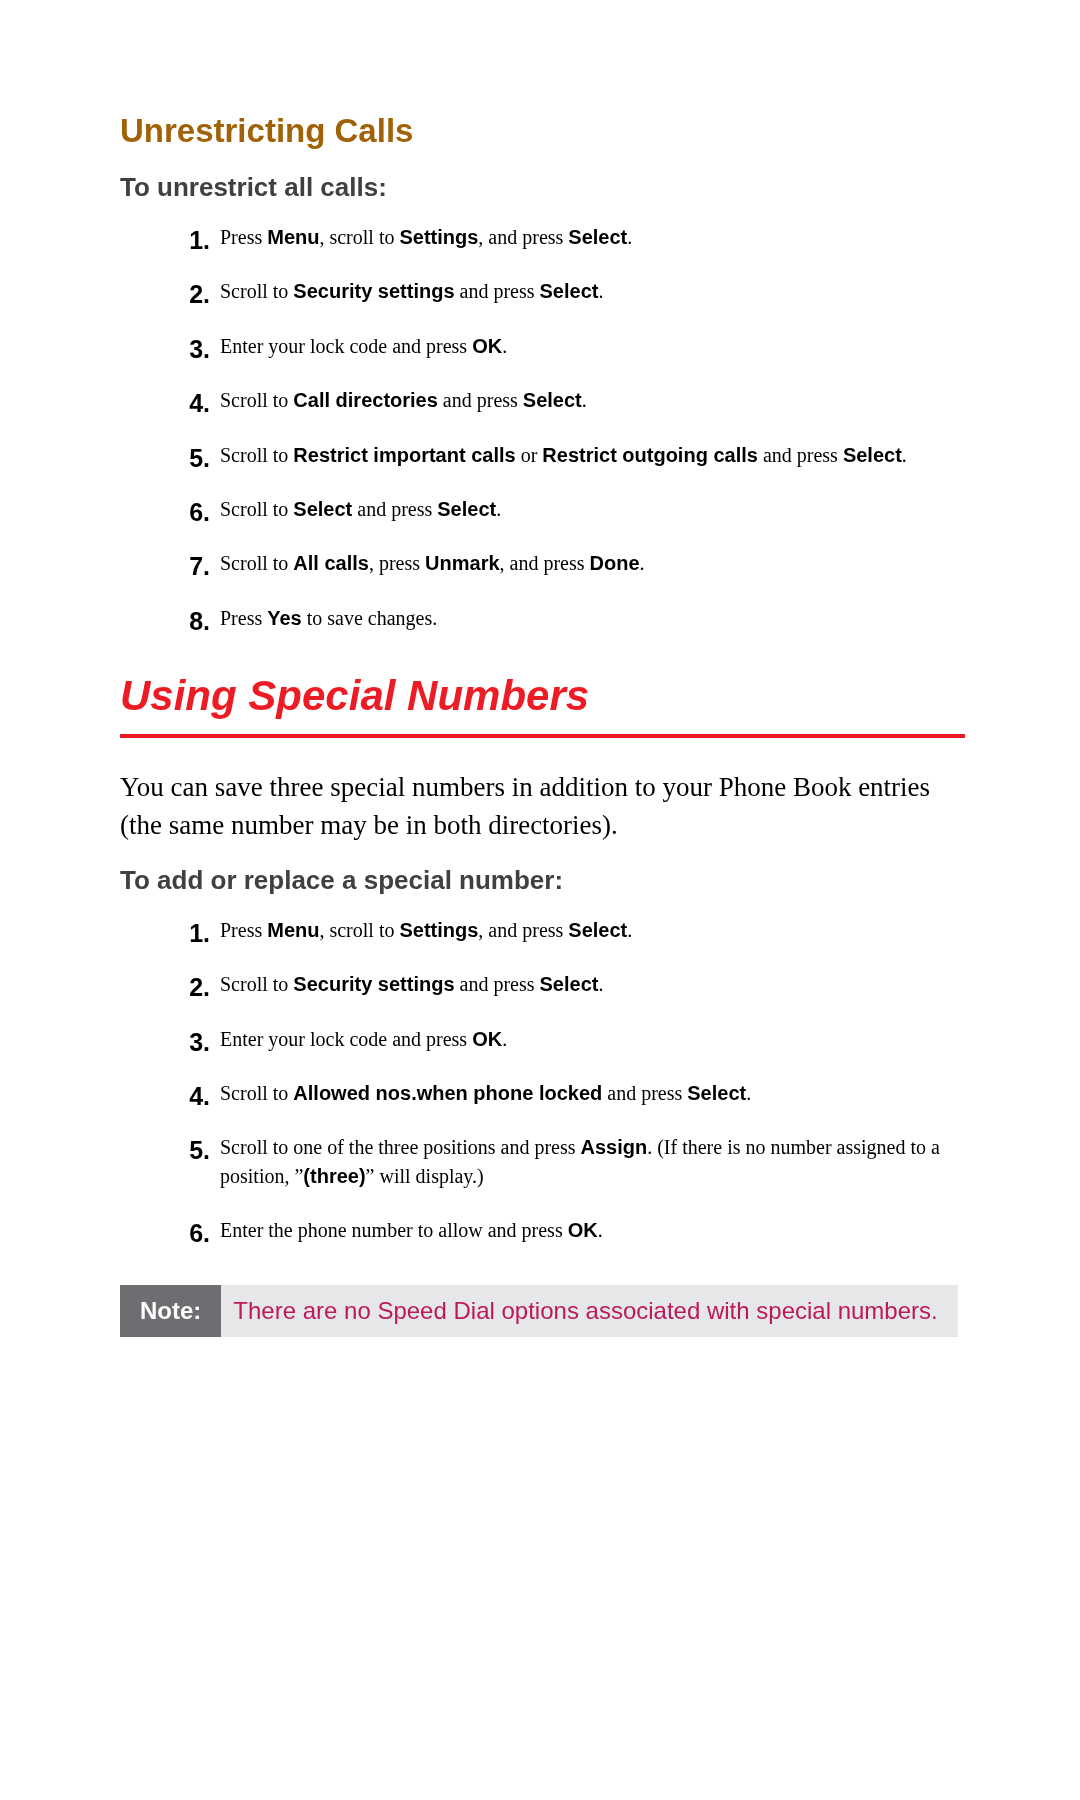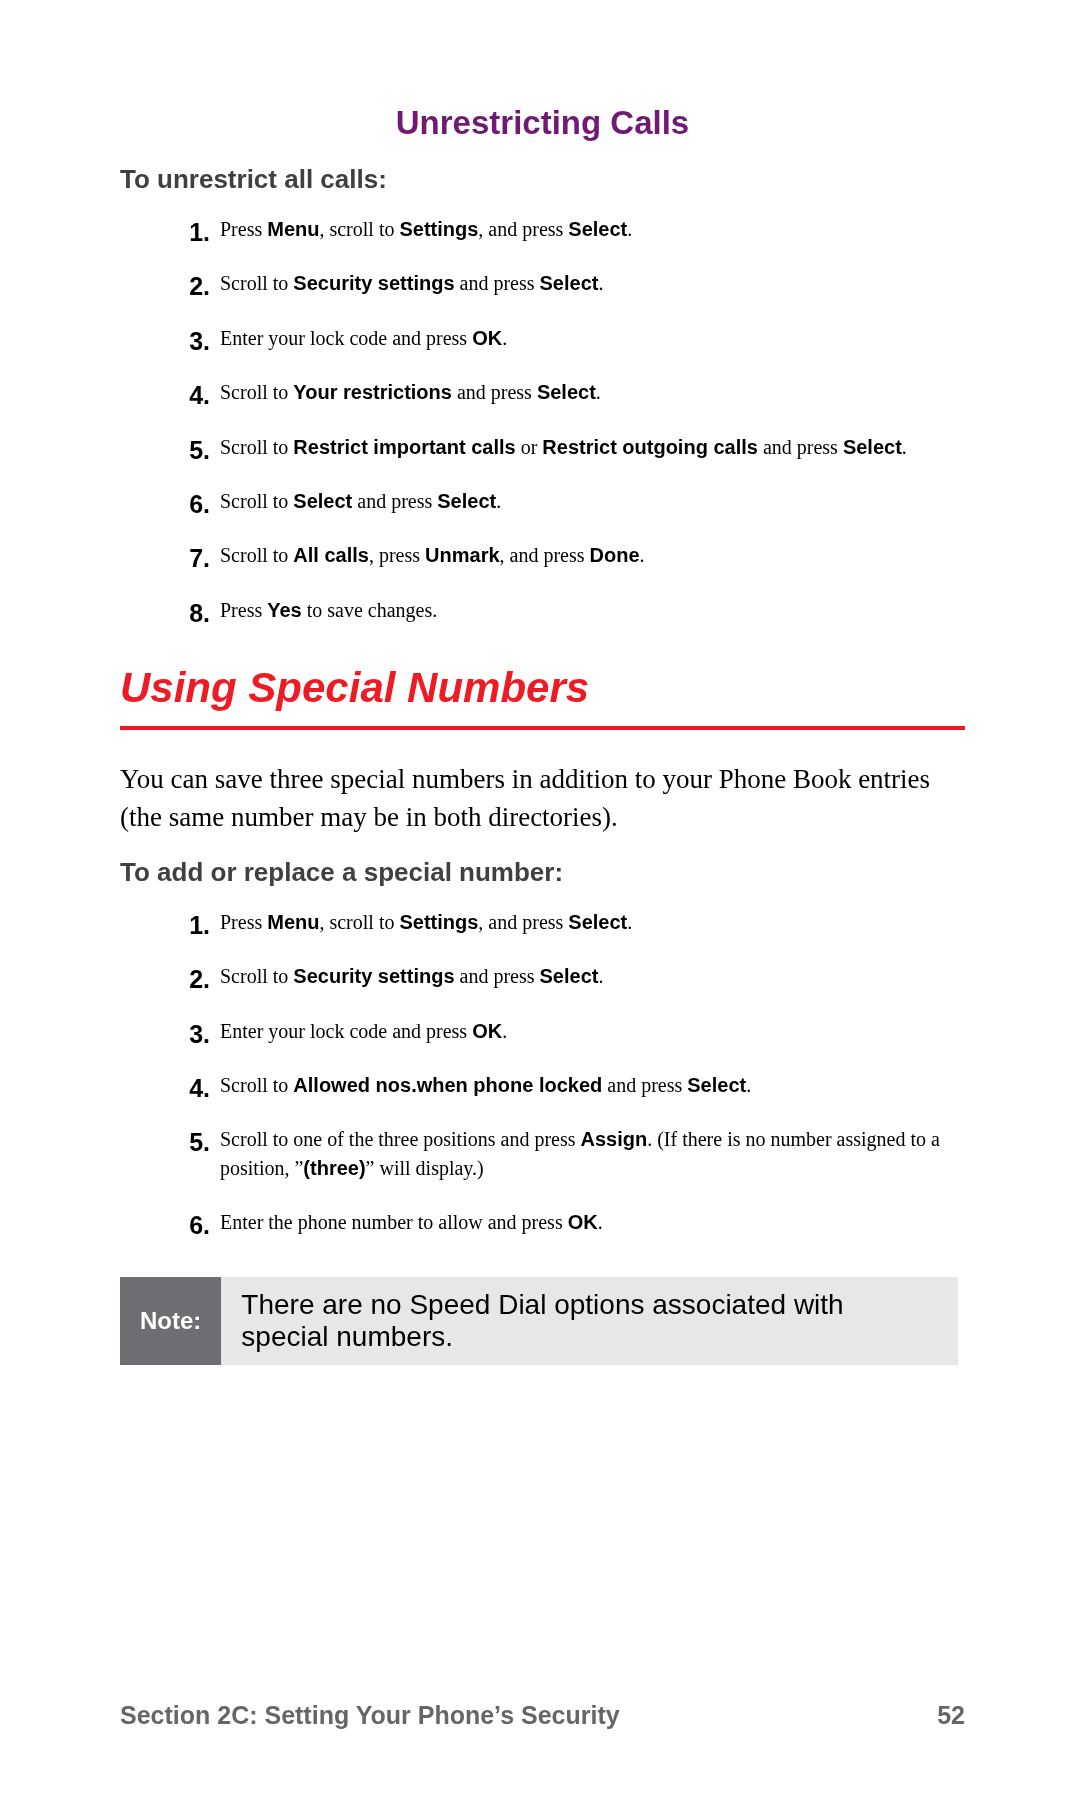--- a/index.html
+++ b/index.html
@@ -13,26 +13,25 @@
   }
   .page {
     position: relative;
     width: 1080px;
     height: 1800px;
     box-sizing: border-box;
     padding: 96px 115px 0 120px;
   }
 
   h2.section-heading {
-    margin: 8px 0 22px 0;
+    margin: 16px 0 22px 0;
     font-family: "Helvetica Neue", Helvetica, Arial, sans-serif;
     font-weight: 700;
     font-size: 33px;
-    color: #701a75;
-    text-align: center;
+    color: #a16207;
   }
   p.lead {
     margin: 0 0 20px 0;
     font-family: "Helvetica Neue", Helvetica, Arial, sans-serif;
     font-weight: 700;
     font-size: 26px;
     color: #404040;
   }
   ol.steps {
     margin: 0 0 40px 0;
@@ -89,23 +88,23 @@
     background: #6d6e71;
     color: #ffffff;
     font-weight: 700;
     font-size: 24px;
     padding: 12px 20px;
     display: flex;
     align-items: center;
   }
   .note-body {
     background: #e6e7e8;
-    color: #000000;
-    font-size: 28px;
-    padding: 12px 20px;
+    color: #be185d;
+    font-size: 24px;
+    padding: 12px 12px;
     flex: 1;
     display: flex;
     align-items: center;
   }
   .footer {
     position: absolute;
     left: 120px;
     bottom: 70px;
     right: 115px;
     font-family: "Helvetica Neue", Helvetica, Arial, sans-serif;
@@ -129,21 +128,21 @@
     <li>
       <span>Press </span><span class="bold-sans">Menu</span><span>, scroll to </span><span class="bold-sans">Settings</span><span>, and press </span><span class="bold-sans">Select</span><span>.</span>
     </li>
     <li>
       <span>Scroll to </span><span class="bold-sans">Security settings</span><span> and press </span><span class="bold-sans">Select</span><span>.</span>
     </li>
     <li>
       <span>Enter your lock code and press </span><span class="bold-sans">OK</span><span>.</span>
     </li>
     <li>
-      <span>Scroll to </span><span class="bold-sans">Your restrictions</span><span> and press </span><span class="bold-sans">Select</span><span>.</span>
+      <span>Scroll to </span><span class="bold-sans">Call directories</span><span> and press </span><span class="bold-sans">Select</span><span>.</span>
     </li>
     <li>
       <span>Scroll to </span><span class="bold-sans">Restrict important calls</span><span> or </span><span class="bold-sans">Restrict outgoing calls</span><span> and press </span><span class="bold-sans">Select</span><span>.</span>
     </li>
     <li>
       <span>Scroll to </span><span class="bold-sans">Select</span><span> and press </span><span class="bold-sans">Select</span><span>.</span>
     </li>
     <li>
       <span>Scroll to </span><span class="bold-sans">All calls</span><span>, press </span><span class="bold-sans">Unmark</span><span>, and press </span><span class="bold-sans">Done</span><span>.</span>
     </li>
@@ -178,18 +177,14 @@
     <li>
       <span>Enter the phone number to allow and press </span><span class="bold-sans">OK</span><span>.</span>
     </li>
   </ol>
 
   <div class="note-box">
     <div class="note-label">Note:</div>
     <div class="note-body">There are no Speed Dial options associated with special numbers.</div>
   </div>
 
-  <div class="footer">
-    <span>Section 2C: Setting Your Phone’s Security</span>
-    <span>52</span>
-  </div>
 
 </div>
 
 </body></html>

